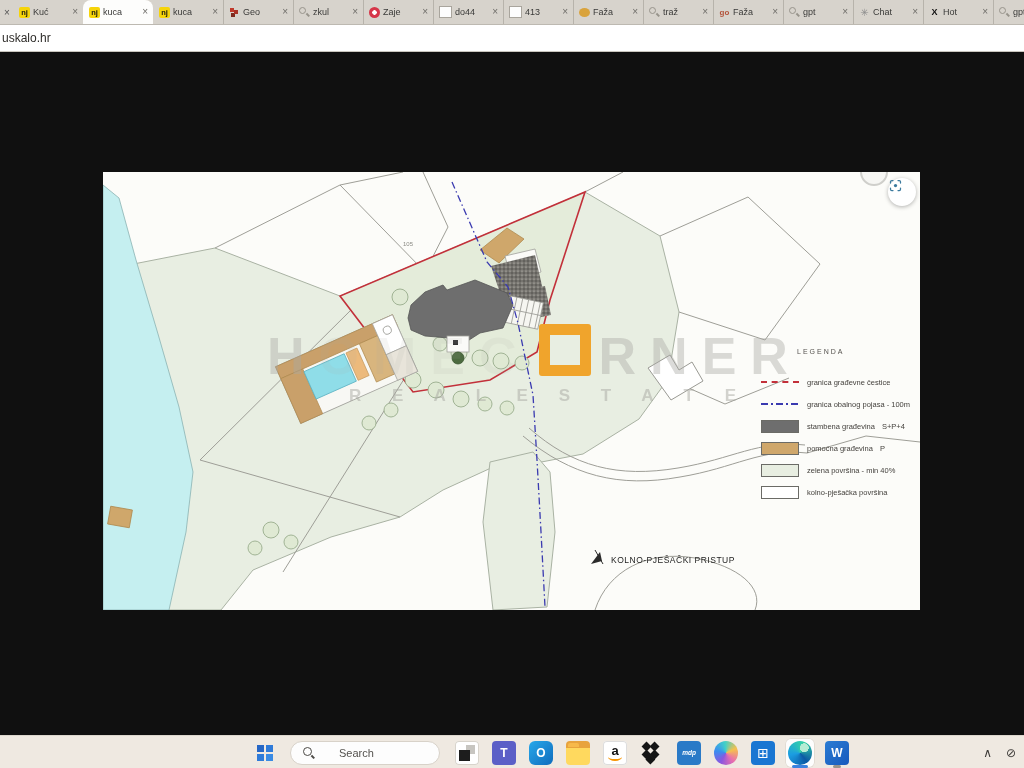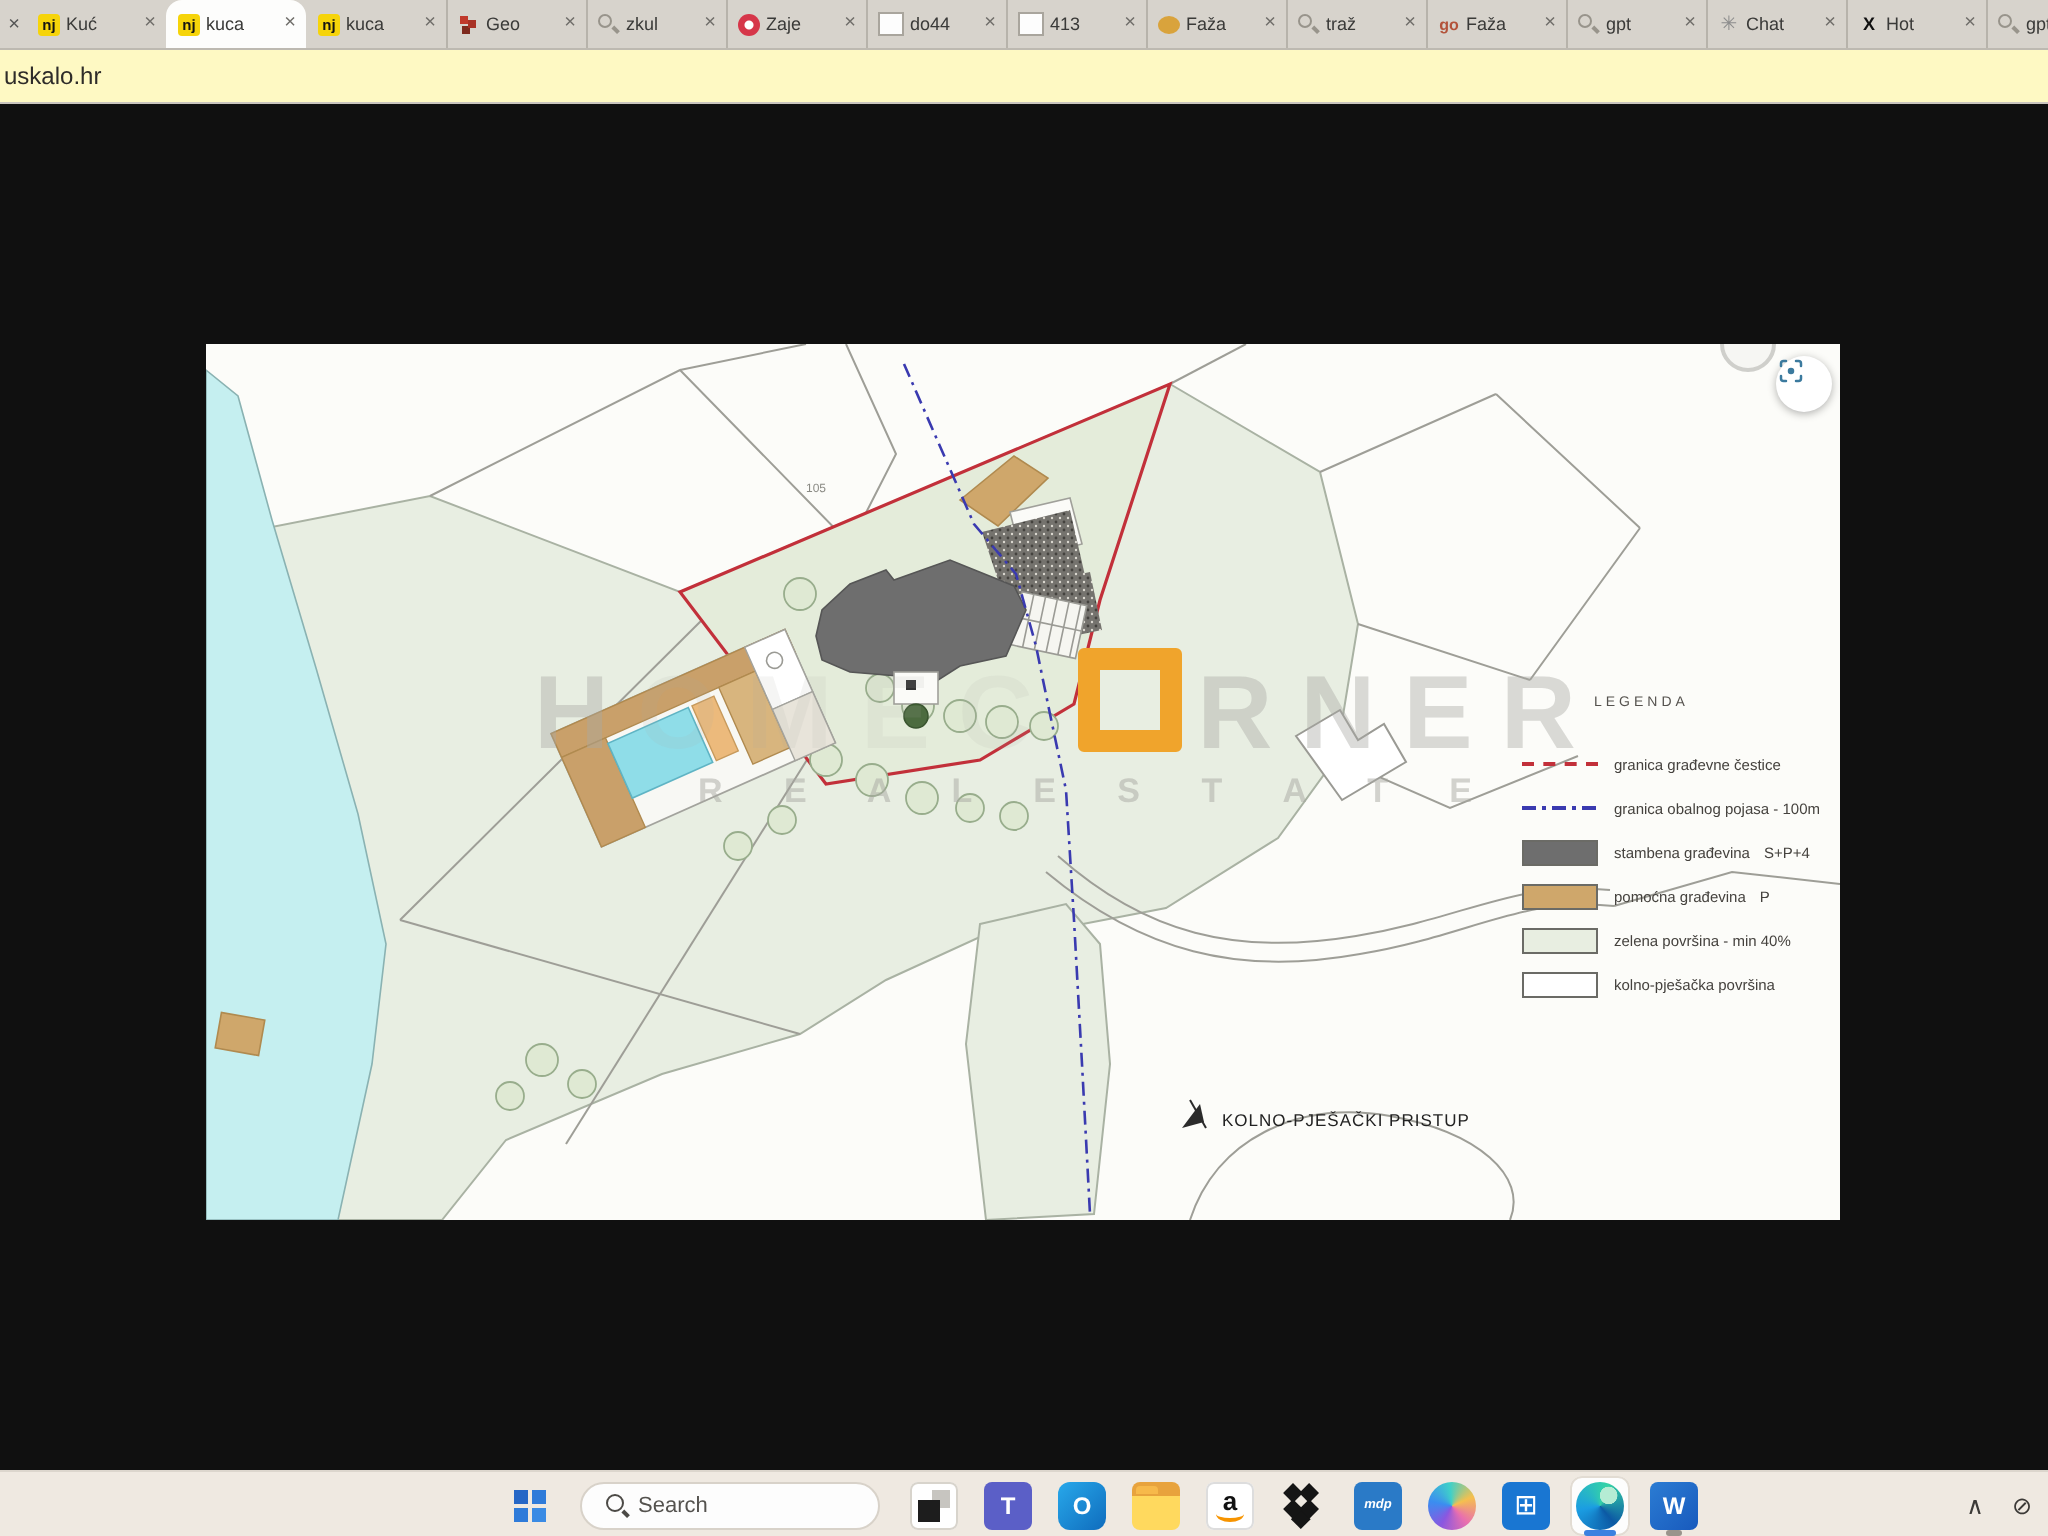--- a/index.html
+++ b/index.html
@@ -28,21 +28,21 @@
     width:5px;height:5px;border:1.5px solid #98948b;border-radius:50%;}
   .fav-search::after,.fav-search-blue::after{content:"";position:absolute;left:6.5px;top:7px;
     width:4px;height:1.5px;background:#98948b;transform:rotate(45deg);}
   .fav-zajednicko{border-radius:50%;background:radial-gradient(circle at 50% 50%,#fff 0 2px,#d63649 2.5px);}
   .fav-document{background:#fdfdfd;border:1px solid #a9a59d;width:8px;height:10px;}
   .fav-faza{border-radius:50%;background:#d9a33c;width:9px;height:9px;}
   .fav-google-go::before{content:"go";font-size:8px;font-weight:bold;color:#b3533a;}
   .fav-chatgpt::before{content:"✳";font-size:10px;color:#8d8d8d;}
   .fav-x-twitter::before{content:"X";font-size:9px;font-weight:800;color:#101010;}
 
-  #urlbar{position:absolute;left:0;top:25px;width:1024px;height:26px;background:#fef9c3;
+  #urlbar{position:absolute;left:0;top:25px;width:1024px;height:26px;background:#ffffff;
     border-bottom:1px solid #c9c5be;display:flex;align-items:center;font-size:12px;}
   #urlbar .host{color:#2e2c29;margin-left:2px;}
   #urlbar .path{color:#8c8984;}
 
   
   #viewer{position:absolute;left:0;top:52px;width:1024px;height:683px;background:#101010;}
   #plan{position:absolute;left:103px;top:120px;width:817px;height:438px;background:#fcfcf9;
     overflow:hidden;}
   #plan svg{position:absolute;left:0;top:0;}
 
@@ -76,21 +76,21 @@
 
   
   #taskbar{position:absolute;left:0;top:735px;width:1024px;height:33px;background:#efe9e1;
     border-top:1px solid #dcd6cd;display:flex;align-items:center;}
   #start-btn{position:relative;width:30px;height:30px;margin-left:250px;display:flex;
     align-items:center;justify-content:center;border-radius:6px;}
   .start-glyph{position:relative;width:16px;height:16px;}
   .start-glyph::before{content:"";position:absolute;left:0;top:0;width:7px;height:7px;
     background:#2667c6;box-shadow:9px 0 0 #2f7bd9,0 9px 0 #2f7bd9,9px 9px 0 #3a8be4;}
   #search-pill{height:24px;width:150px;margin-left:10px;background:#fdfdfd;
-    border:1px solid #d8d2c9;border-radius:13px;display:flex;align-items:center;gap:4px;
+    border:1px solid #d8d2c9;border-radius:13px;display:flex;align-items:center;gap:24px;
     padding:0 12px;box-sizing:border-box;}
   .mag{position:relative;width:12px;height:12px;flex:0 0 12px;}
   .mag::before{content:"";position:absolute;left:0;top:0;width:7px;height:7px;
     border:1.5px solid #4c4a46;border-radius:50%;}
   .mag::after{content:"";position:absolute;left:8px;top:9px;width:4px;height:1.5px;
     background:#4c4a46;transform:rotate(45deg);}
   #search-pill .ph{font-size:11px;color:#54524e;}
   #tb-icons{display:flex;align-items:center;gap:7px;margin-left:12px;}
   .tb-item{position:relative;width:30px;height:30px;border-radius:6px;display:flex;
     align-items:center;justify-content:center;}

